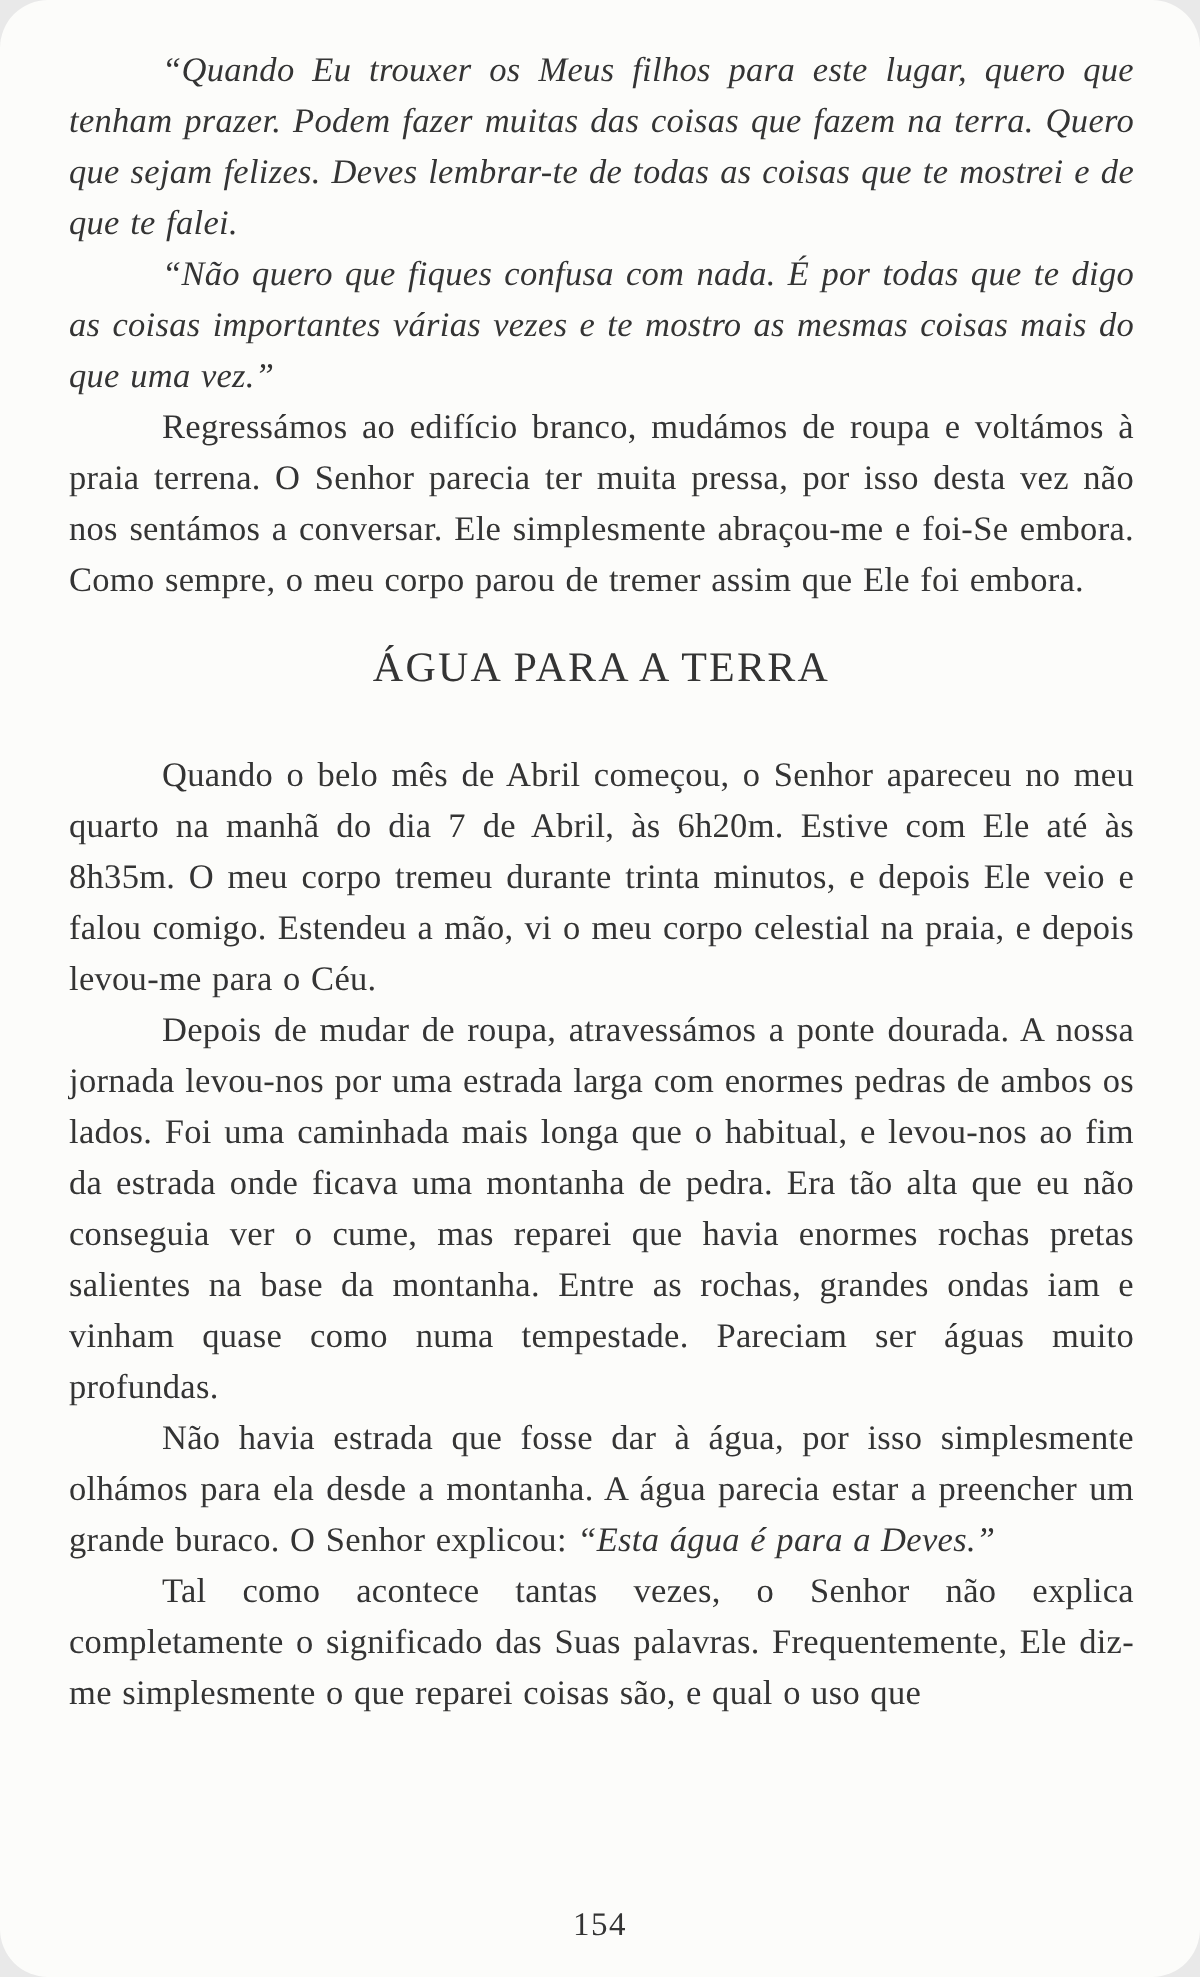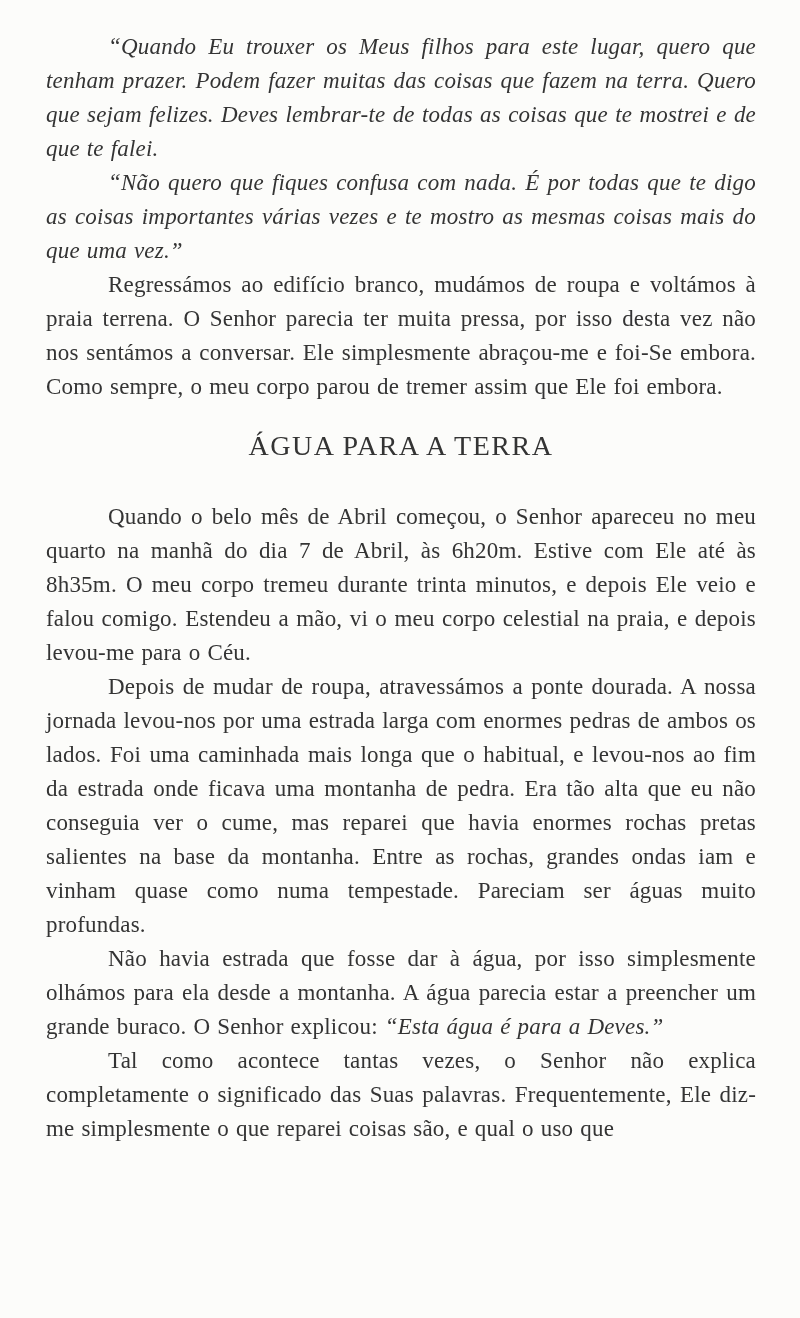--- a/index.html
+++ b/index.html
@@ -9,20 +9,21 @@
   }
   .page {
     position: relative;
     width: 800px;
     height: 1318px;
     margin: 0 auto;
     background: #fcfcfa;
     color: #343434;
     font-family: "Liberation Serif", "DejaVu Serif", serif;
     overflow: hidden;
+    border-radius: 32px;
   }
   .text-block {
     position: absolute;
     top: 30px;
     left: 46px;
     width: 710px;
   }
   .para {
     margin: 0;
     font-size: 23px;
@@ -70,13 +71,14 @@
     <p class="para">Quando o belo mês de Abril começou, o Senhor apareceu no meu quarto na manhã do dia 7 de Abril, às 6h20m. Estive com Ele até às 8h35m. O meu corpo tremeu durante trinta minutos, e depois Ele veio e falou comigo. Estendeu a mão, vi o meu corpo celestial na praia, e depois levou-me para o Céu.</p>
 
     <p class="para">Depois de mudar de roupa, atravessámos a ponte dourada. A nossa jornada levou-nos por uma estrada larga com enormes pedras de ambos os lados. Foi uma caminhada mais longa que o habitual, e levou-nos ao fim da estrada onde ficava uma montanha de pedra. Era tão alta que eu não conseguia ver o cume, mas reparei que havia enormes rochas pretas salientes na base da montanha. Entre as rochas, grandes ondas iam e vinham quase como numa tempestade. Pareciam ser águas muito profundas.</p>
 
     <p class="para"><span>Não havia estrada que fosse dar à água, por isso simplesmente olhámos para ela desde a montanha. A água parecia estar a preencher um grande buraco. O Senhor explicou: </span><span class="italic">“Esta água é para a Deves.”</span></p>
 
     <p class="para">Tal como acontece tantas vezes, o Senhor não explica completamente o significado das Suas palavras. Frequentemente, Ele diz-me simplesmente o que reparei coisas são, e qual o uso que</p>
 
   </div>
 
+  <div class="page-footer">154</div>
 </div>
 
 </body></html>

